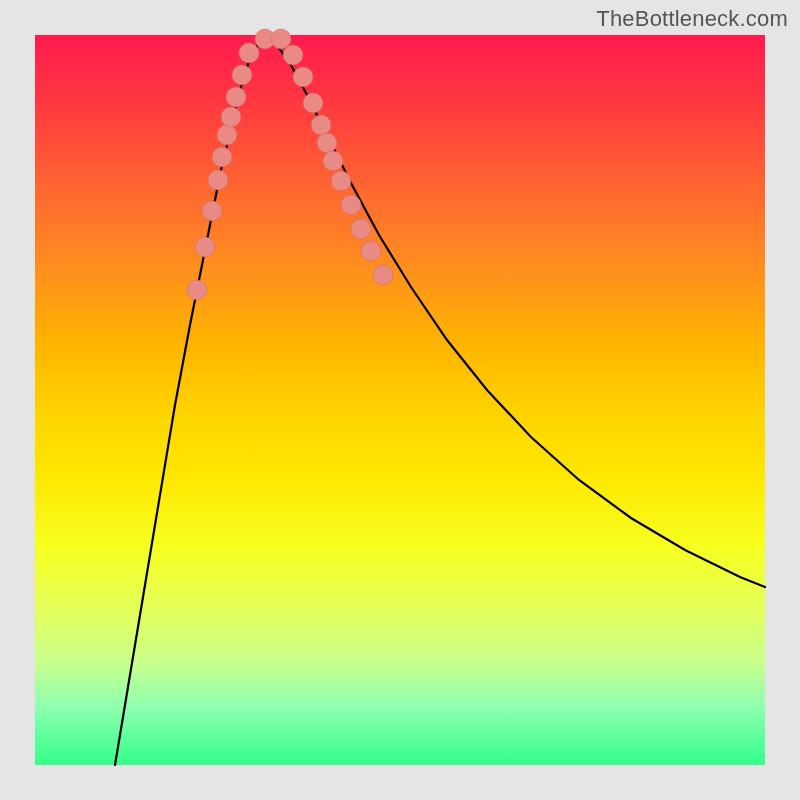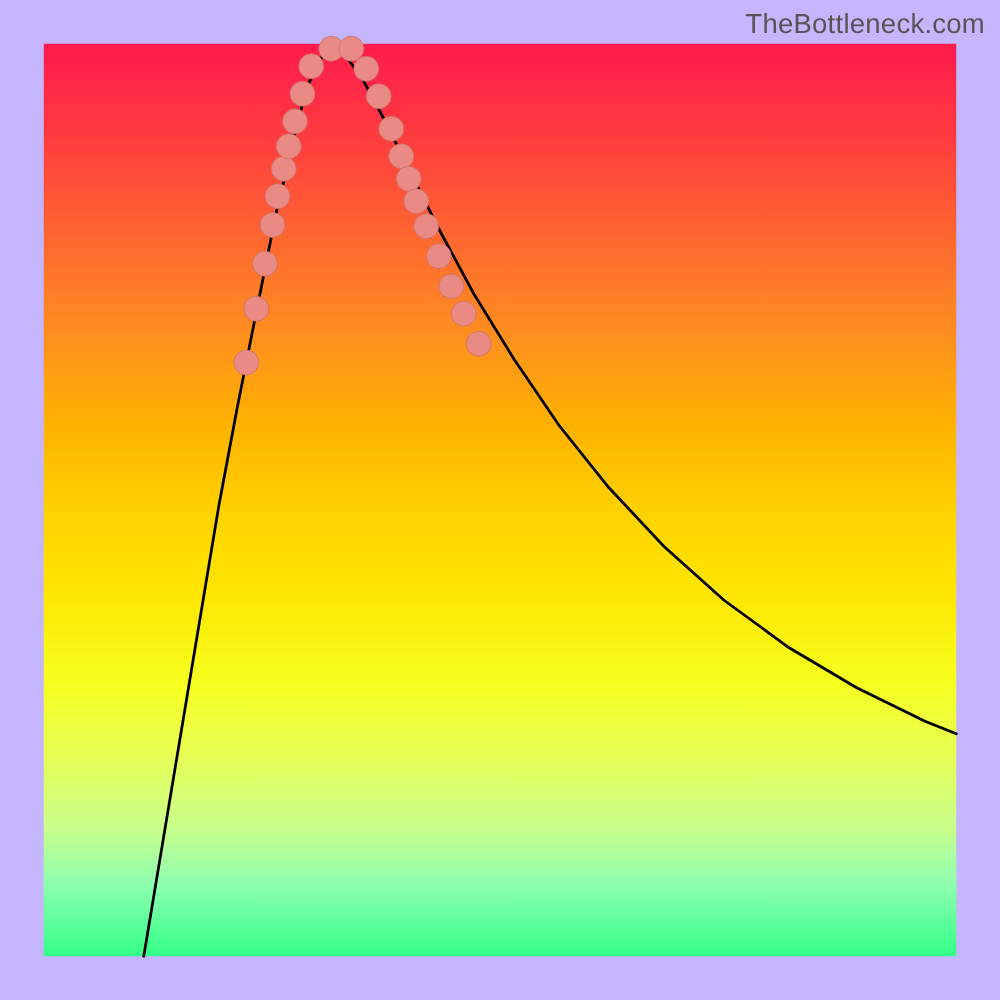--- a/index.html
+++ b/index.html
@@ -8,21 +8,21 @@
     width: 800px;
     height: 800px;
     overflow: hidden;
     background: #000;
     font-family: Arial, Helvetica, sans-serif;
   }
   .frame {
     position: relative;
     width: 800px;
     height: 800px;
-    background: #c4b5fd;
+    background: #e5e5e5;
   }
   .plot-area {
     position: absolute;
     left: 35px;
     top: 35px;
     width: 730px;
     height: 730px;
     
     background: linear-gradient(to bottom,
       #ff1a4d 0%,

